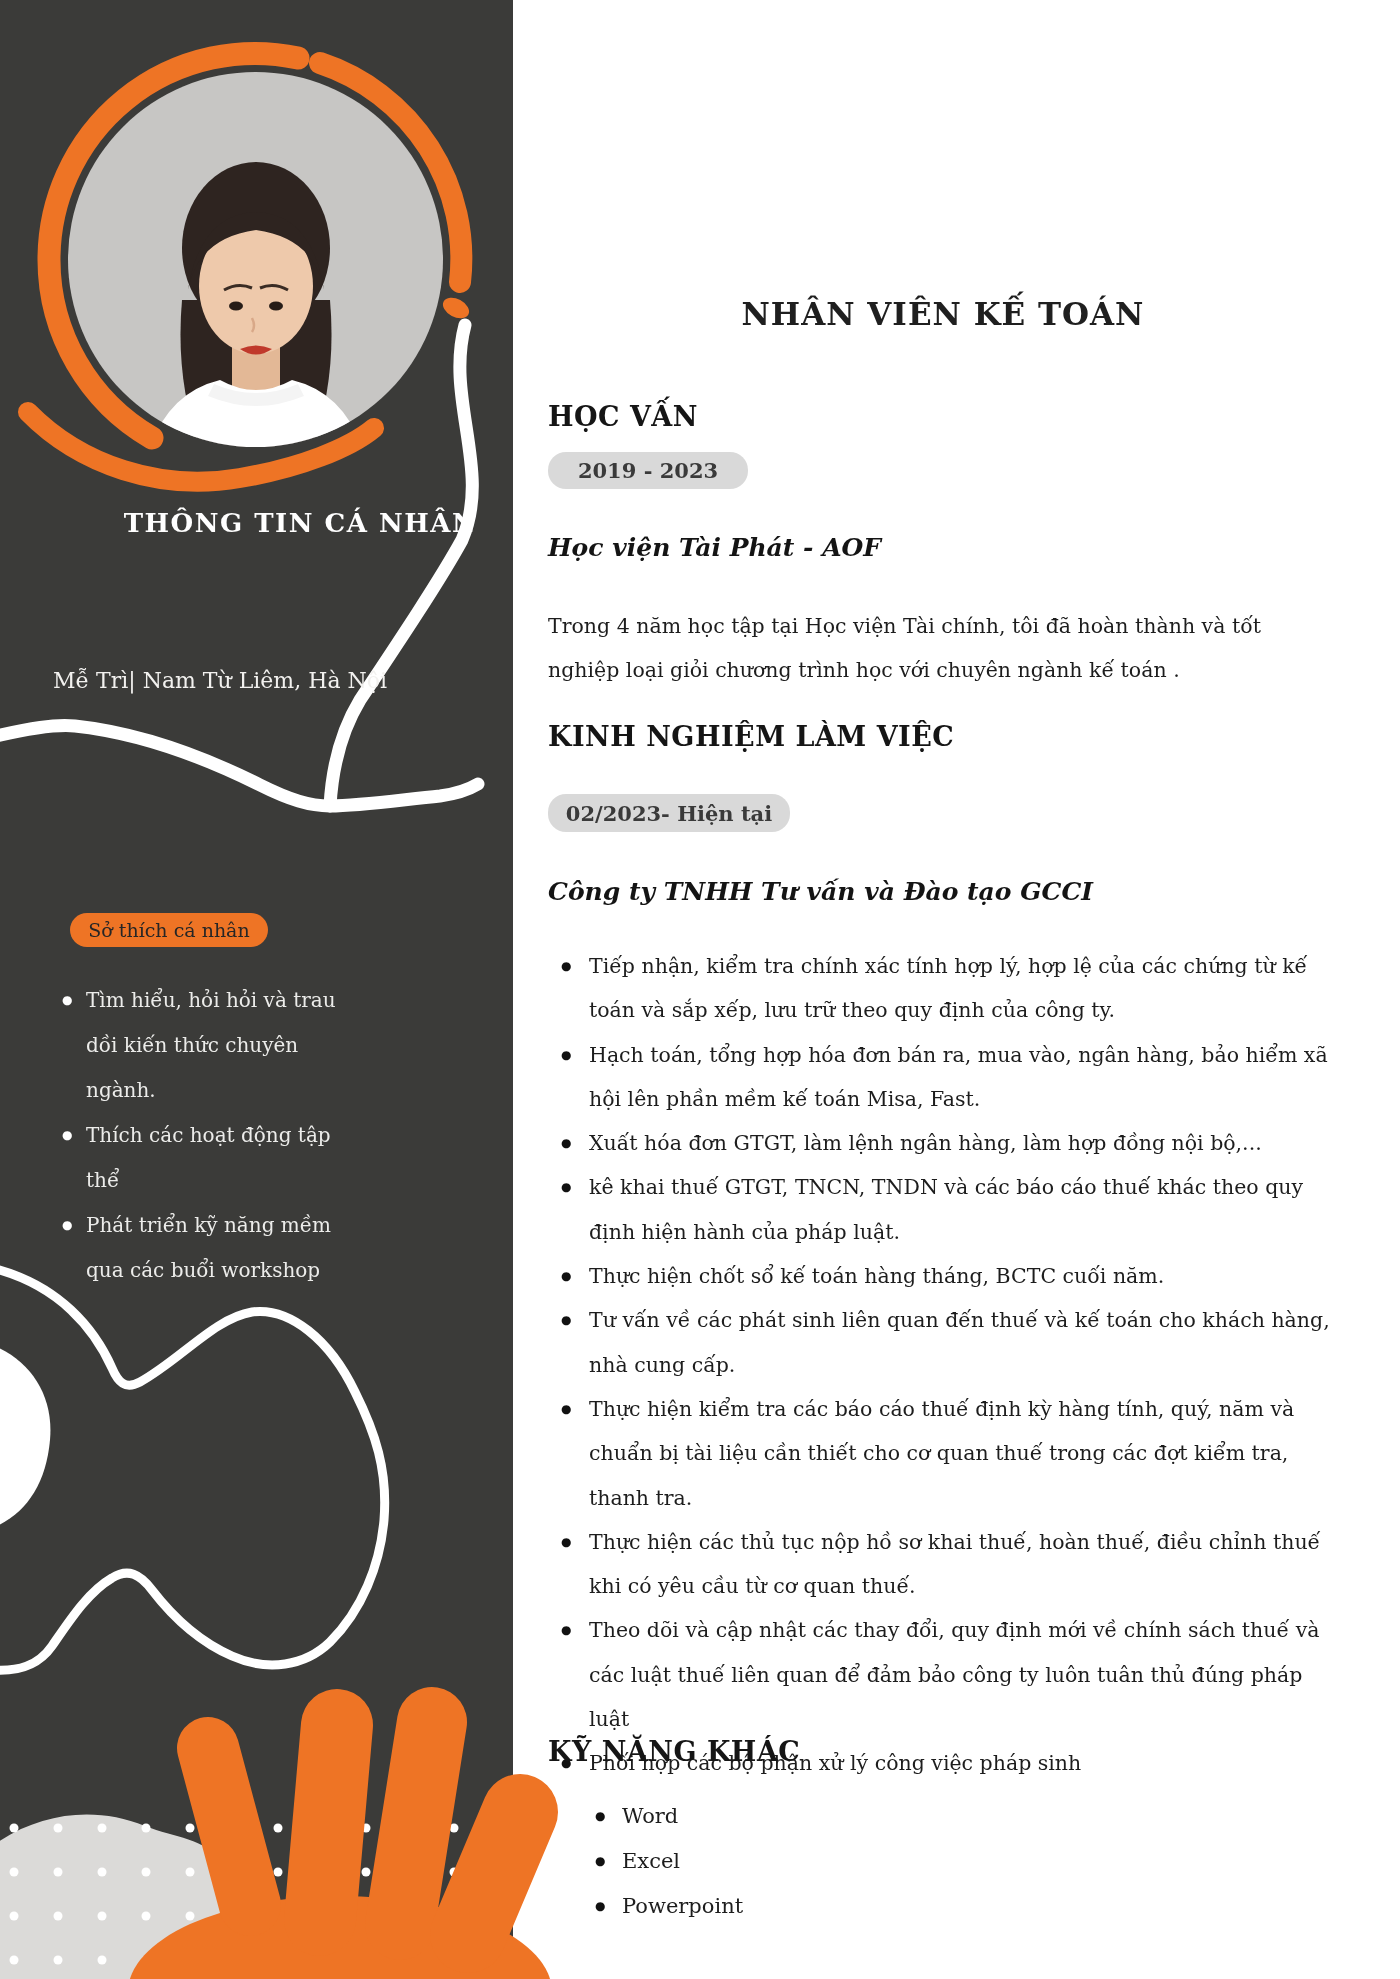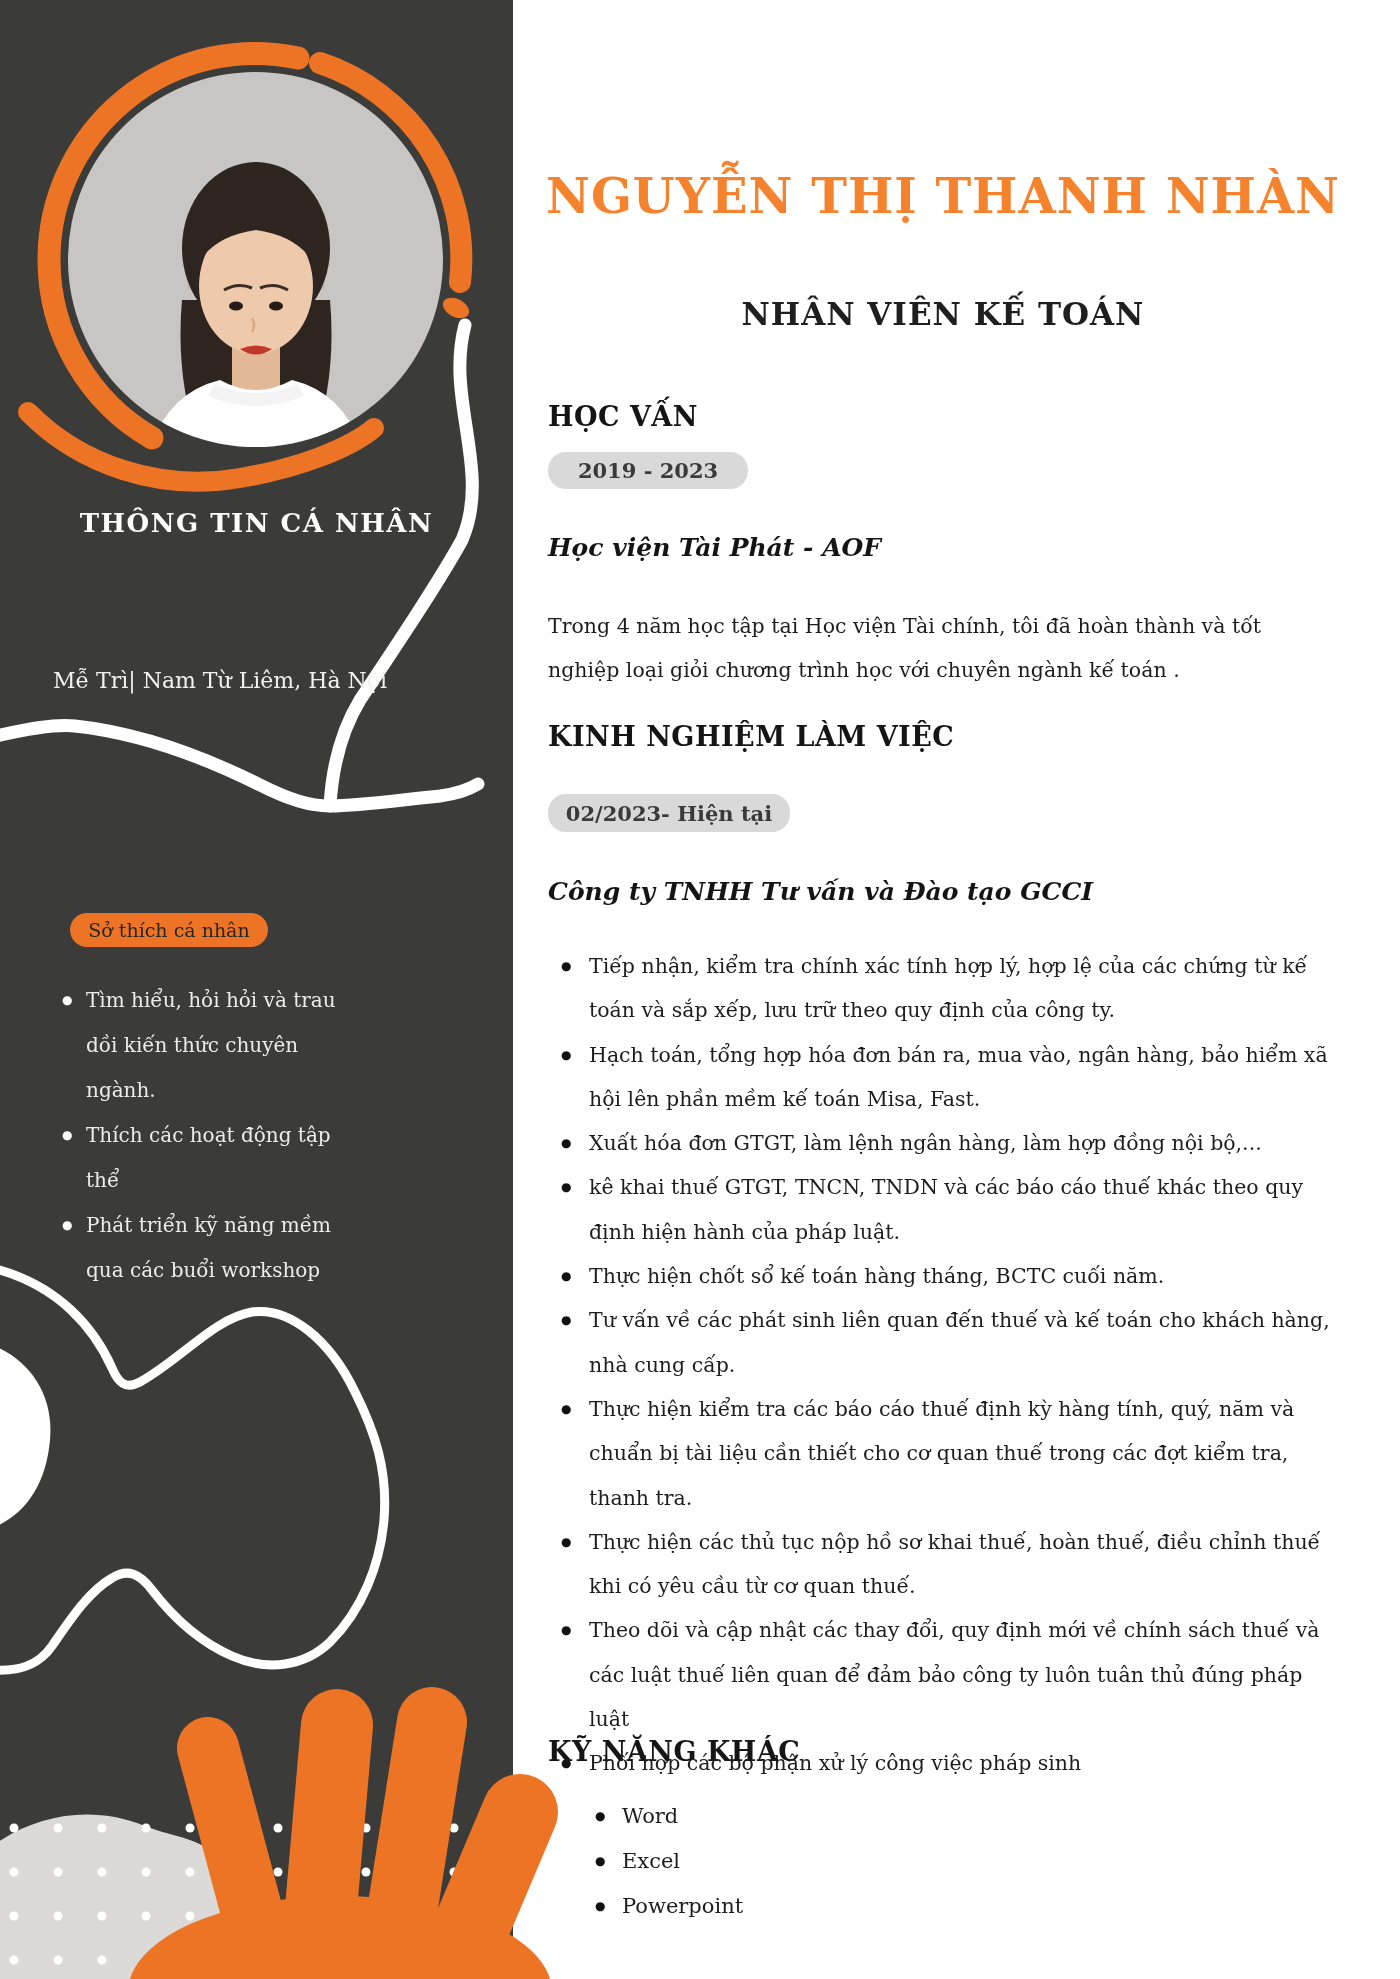--- a/index.html
+++ b/index.html
@@ -4,21 +4,21 @@
 <style>
   html,body{margin:0;padding:0;background:#ffffff;}
   .page{position:relative;width:1400px;height:1979px;background:#ffffff;overflow:hidden;
         font-family:"DejaVu Serif", "Liberation Serif", serif;color:#1b1b1b;}
   .sidebar-bg{position:absolute;left:0;top:0;width:513px;height:1979px;background:#3b3b39;}
   .deco{position:absolute;left:0;top:0;z-index:2;pointer-events:none;}
   .txt{position:absolute;z-index:5;}
 
   
   .side-title{left:0;top:508px;width:513px;text-align:center;font-size:26px;font-weight:700;
-              color:#ffffff;letter-spacing:1.5px;}
+              color:#ffffff;letter-spacing:1.5px;padding-left:44px;}
   .side-address{left:0;top:668px;width:440px;text-align:center;font-size:22px;color:#f2f1ef;}
   .hobby-badge{left:70px;top:913px;width:198px;height:34px;background:#ee7425;border-radius:17px;
                display:flex;align-items:center;justify-content:center;font-size:19px;color:#262626;}
   .hobby-list{left:62px;top:978px;width:300px;}
   .hobby-list ul{margin:0;padding:0;list-style:none;font-size:20px;line-height:45px;color:#ececea;}
   .hobby-list li{position:relative;padding-left:24px;}
   .hobby-list li::before{content:"●";position:absolute;left:0;top:0;font-size:12px;line-height:45px;color:#ffffff;}
 
   
   .name{left:513px;top:168px;width:860px;text-align:center;font-size:48px;font-weight:700;
@@ -117,21 +117,20 @@
 
   <div class="txt hobby-list">
     <ul>
 
     <li>Tìm hiểu, hỏi hỏi và trau dồi kiến thức chuyên ngành.</li>
         <li>Thích các hoạt động tập thể</li>
         <li>Phát triển kỹ năng mềm qua các buổi workshop</li>
       </ul>
   </div>
 
-  <div class="txt name">NGUYỄN THỊ THANH NHÀN</div>
 
   <div class="txt job-title">NHÂN VIÊN KẾ TOÁN</div>
 
   <div class="txt sec-title sec-edu">HỌC VẤN</div>
 
   <div class="txt pill pill-edu">2019 - 2023</div>
 
   <div class="txt org org-edu">Học viện Tài Phát - AOF</div>
 
   <div class="txt edu-desc">Trong 4 năm học tập tại Học viện Tài chính, tôi đã hoàn thành và tốt nghiệp loại giỏi chương trình học với chuyên ngành kế toán .</div>

